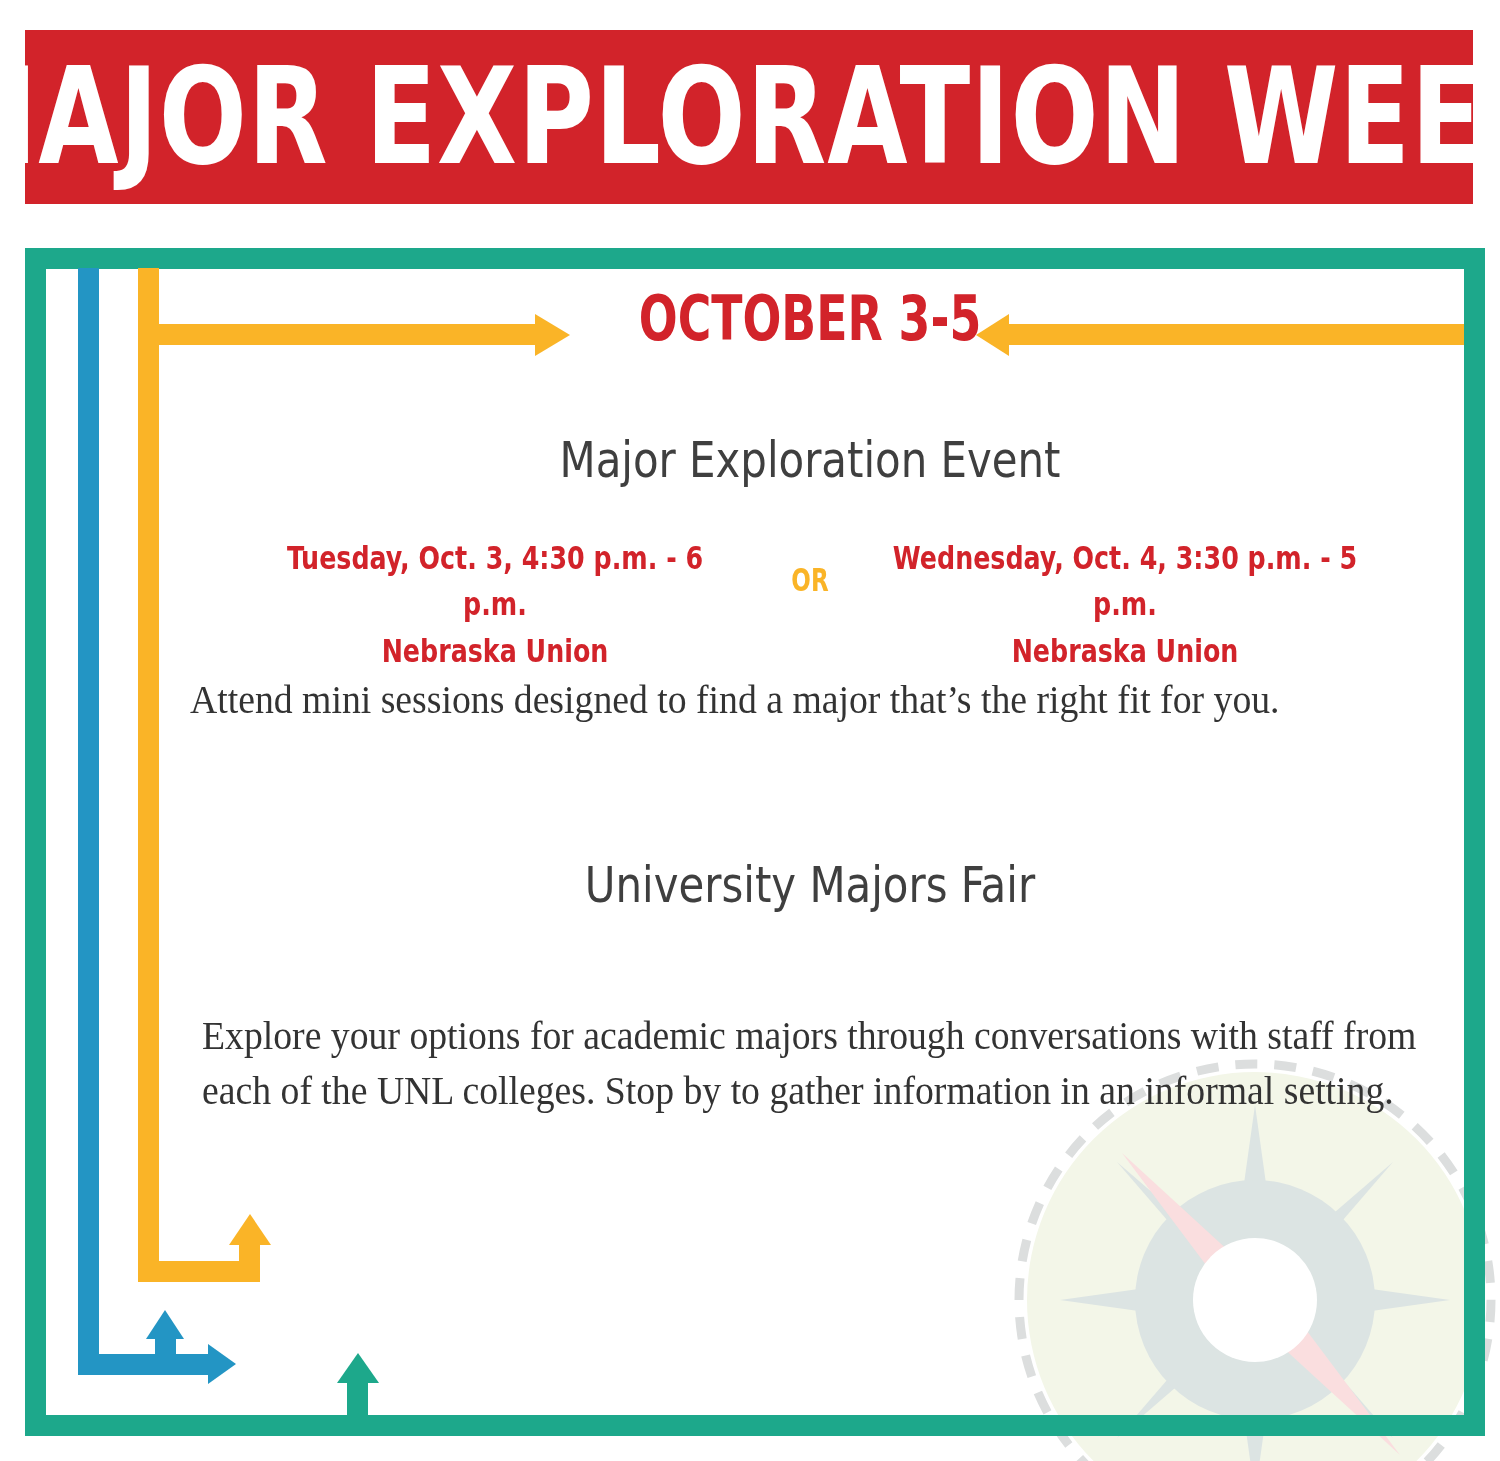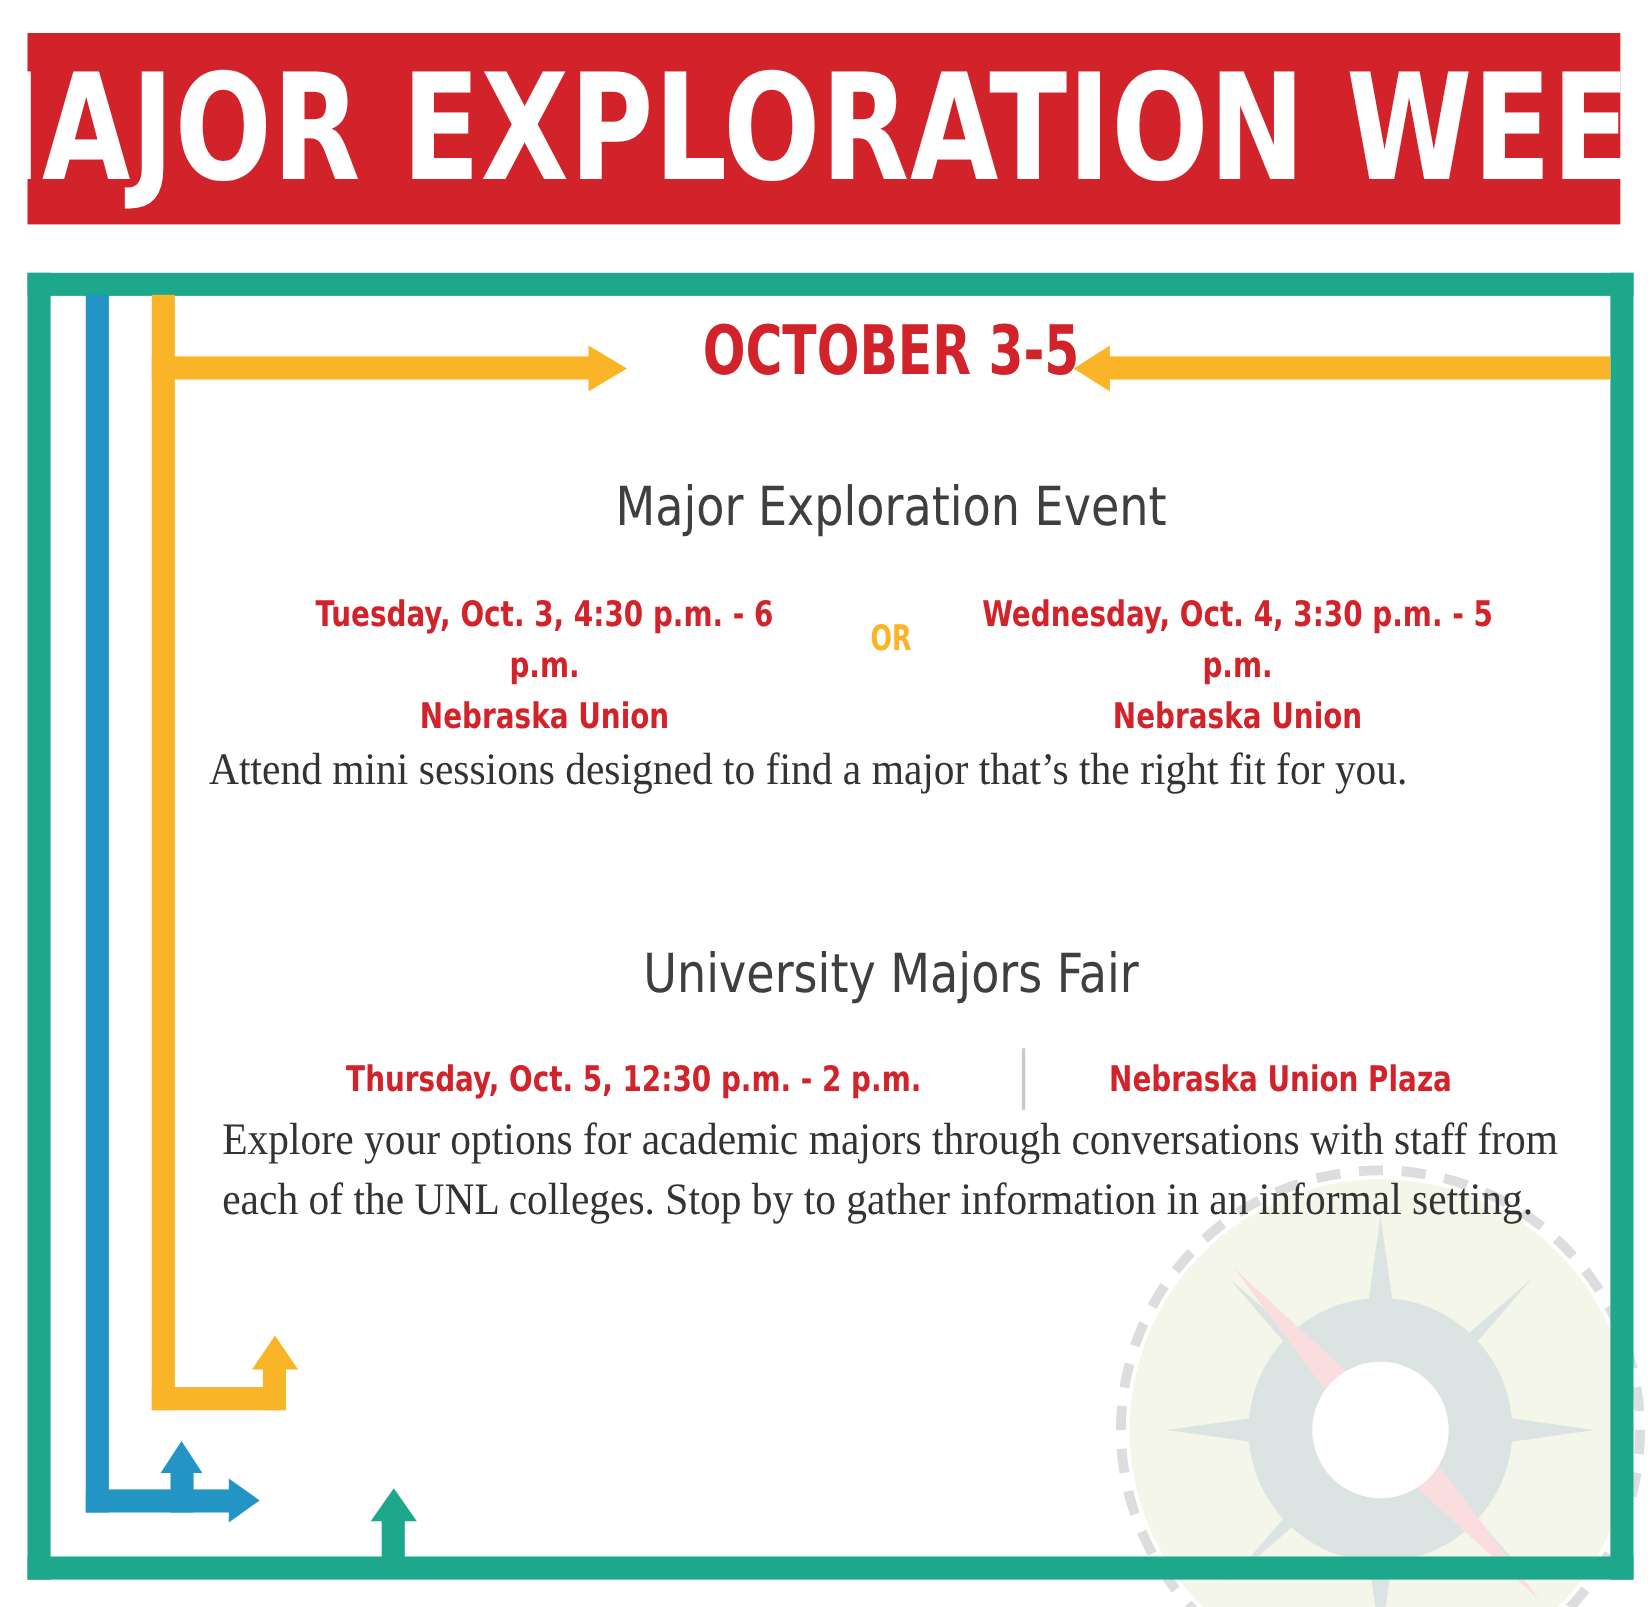--- a/index.html
+++ b/index.html
@@ -419,22 +419,17 @@
       <div class="evt-col">
         <div>Wednesday, Oct. 4, 3:30 p.m. - 5 p.m.</div>
         <div>Nebraska Union</div>
       </div>
     </div>
 
     <div class="body-para p1">Attend mini sessions designed to find a major that’s the right fit for you.</div>
 
     <div class="section-title fair">University Majors Fair</div>
 
-    <div class="fair-row">
-      <div class="fair-time">Thursday, Oct. 5, 12:30 p.m. - 2 p.m.</div>
-      <div class="fair-divider"></div>
-      <div class="fair-place">Nebraska Union Plaza</div>
-    </div>
 
     <div class="body-para p2">Explore your options for academic majors through conversations with staff from each of the UNL colleges. Stop by to gather information in an informal setting.</div>
 
   </div>
 </div>
 
 </body></html>

